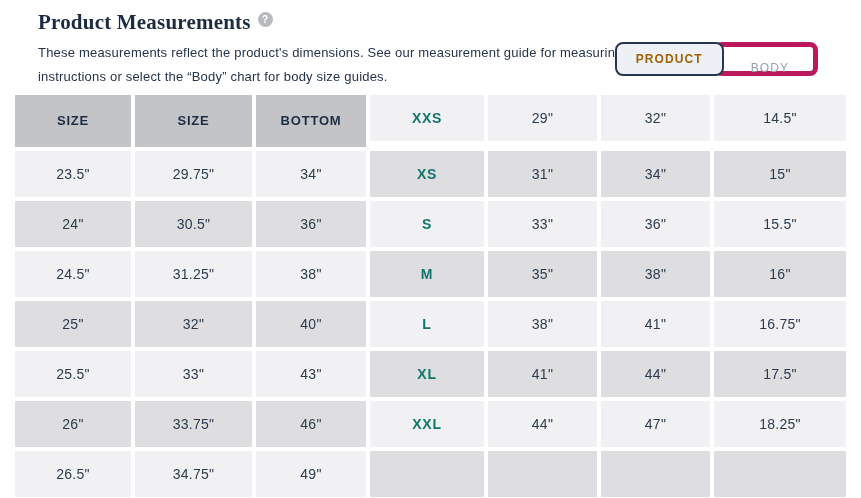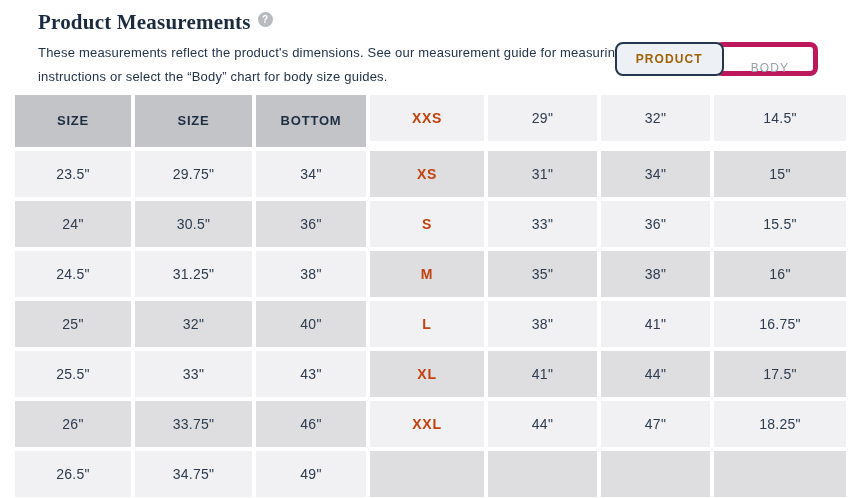--- a/index.html
+++ b/index.html
@@ -120,21 +120,21 @@
     padding: 0 6px;
   }
   .data-cell {
     height: 46px;
     font-size: 14px;
     color: #2c3b4e;
     letter-spacing: 0.02em;
   }
   .size-cell {
     font-weight: bold;
-    color: #c2410c;
+    color: #0f766e;
     letter-spacing: 0.05em;
   }
   .row-light .data-cell { background: #f1f1f3; }
   .row-dark  .data-cell { background: #dedee0; }
   .row-sliver .data-cell { height: 46px; background: #dedee0; }
 </style>
 </head>
 <body>
 
 <div class="page-header">

